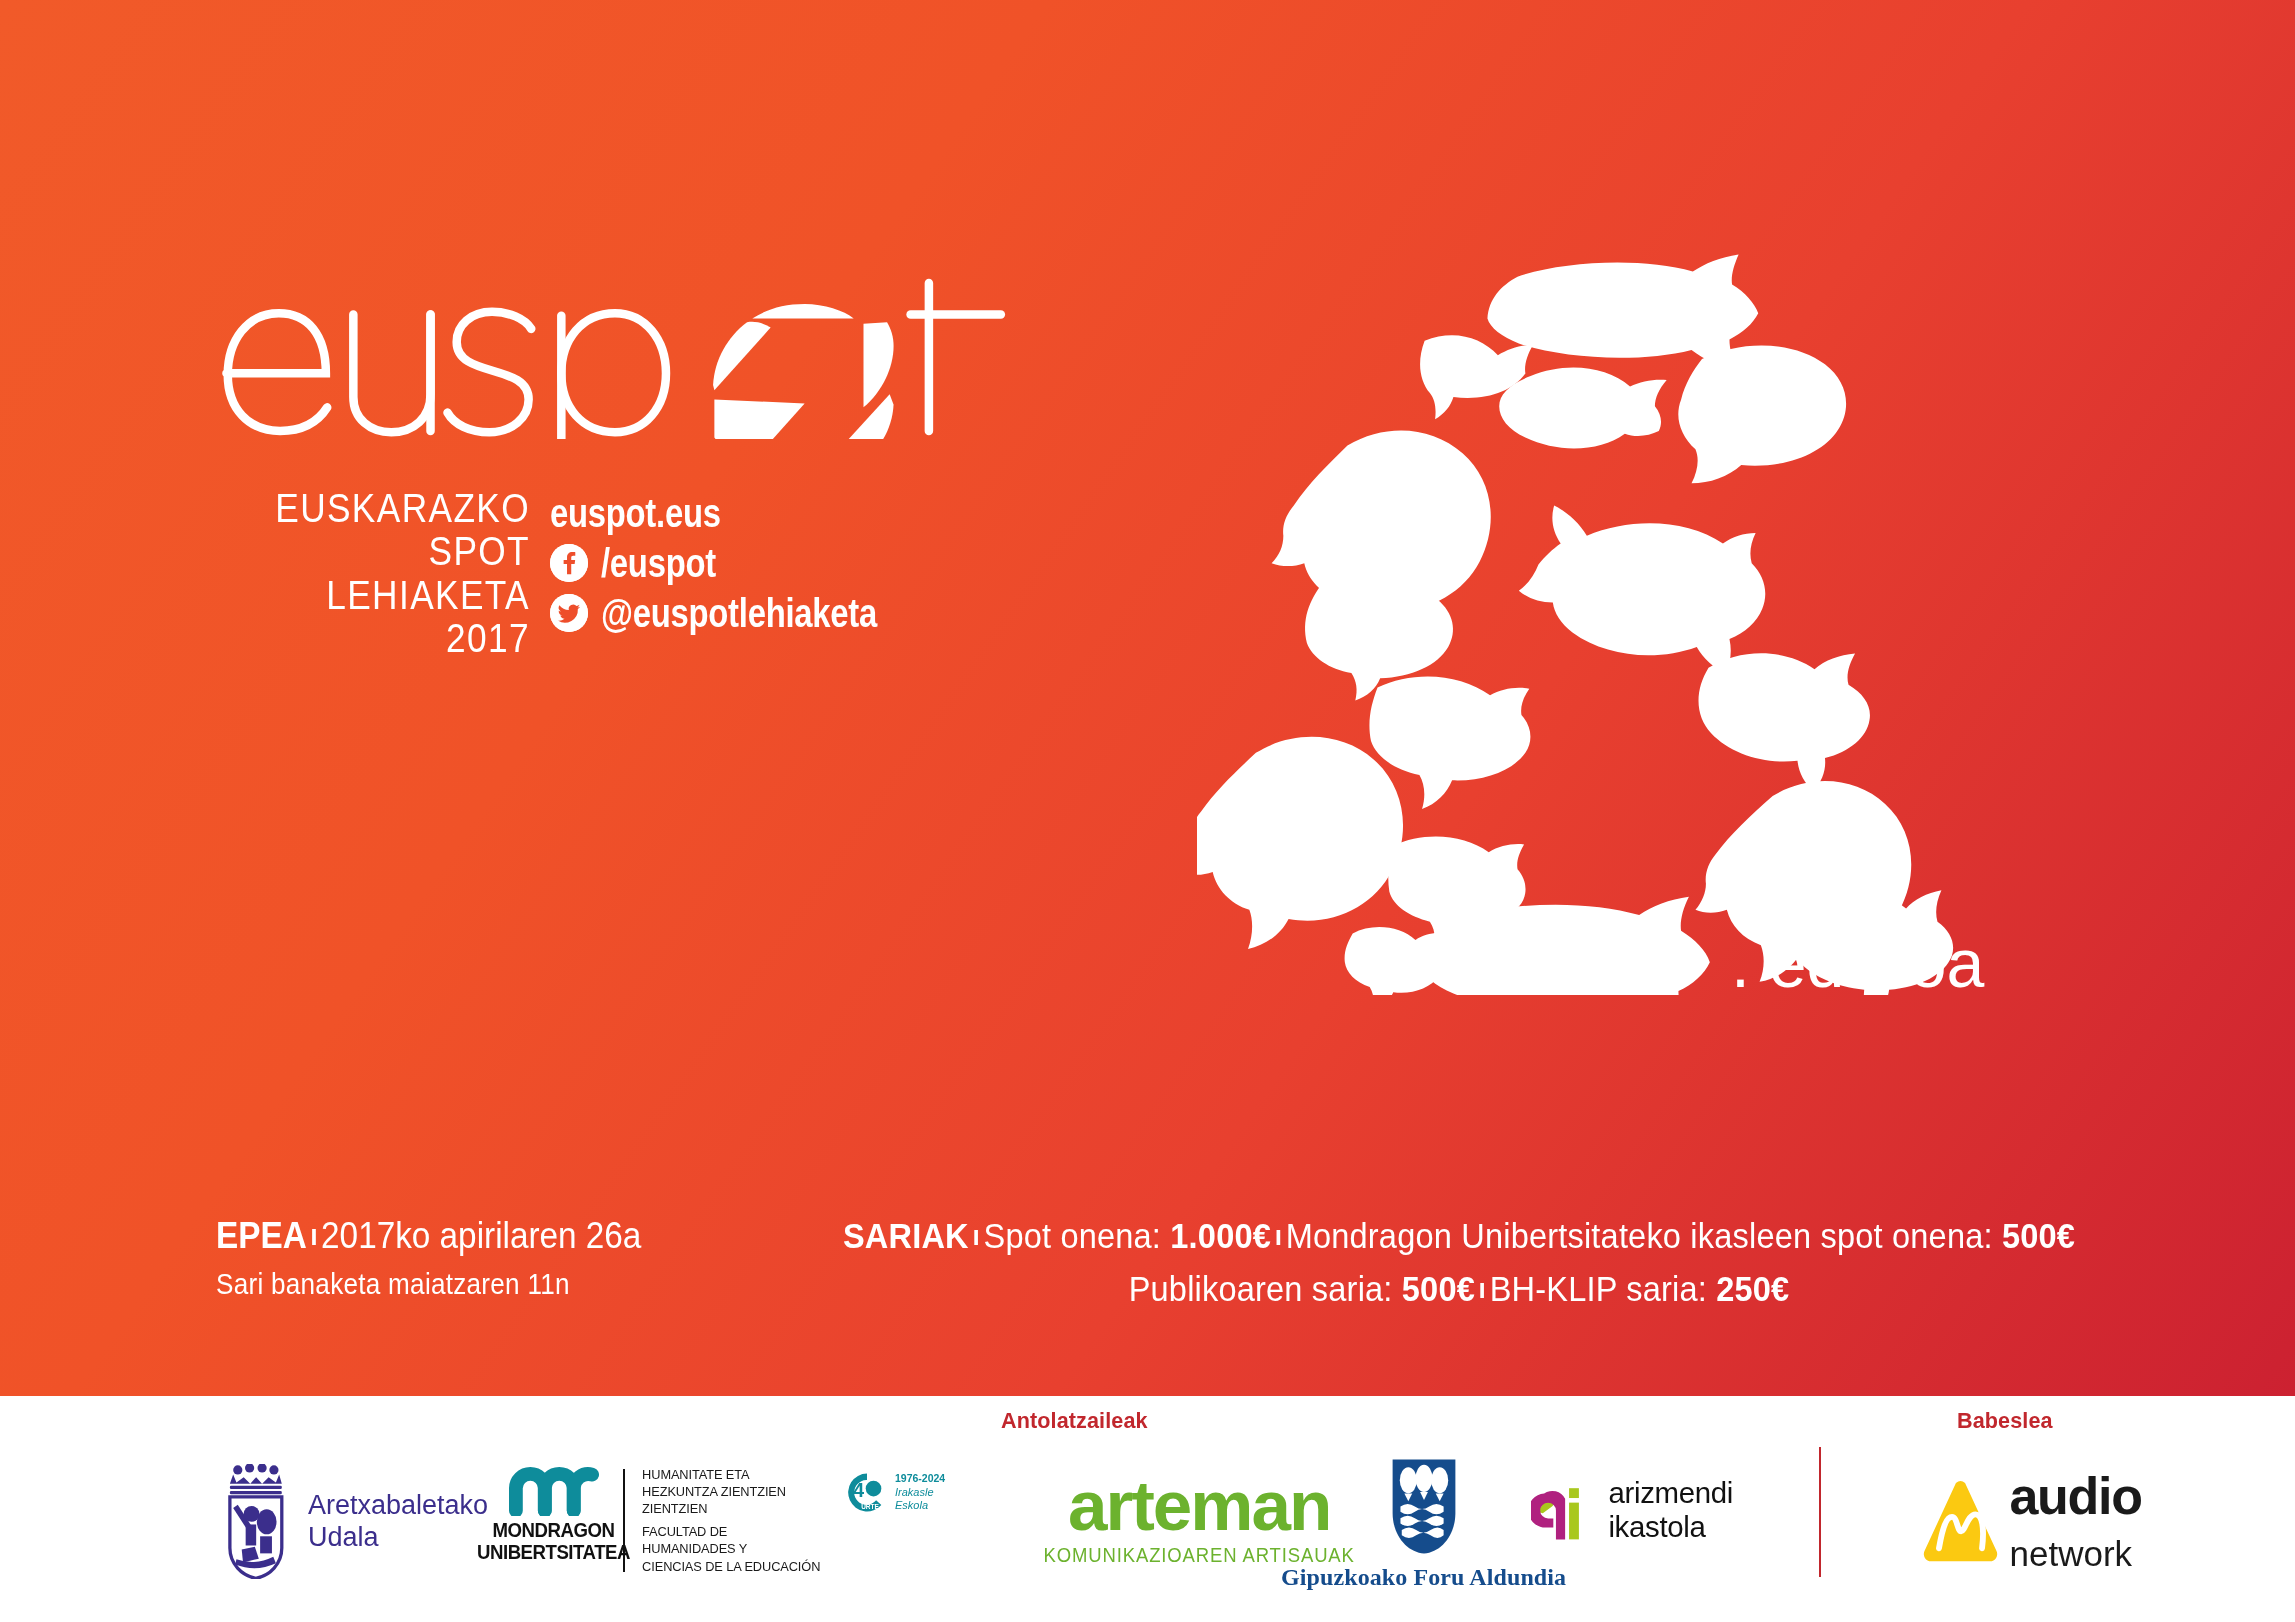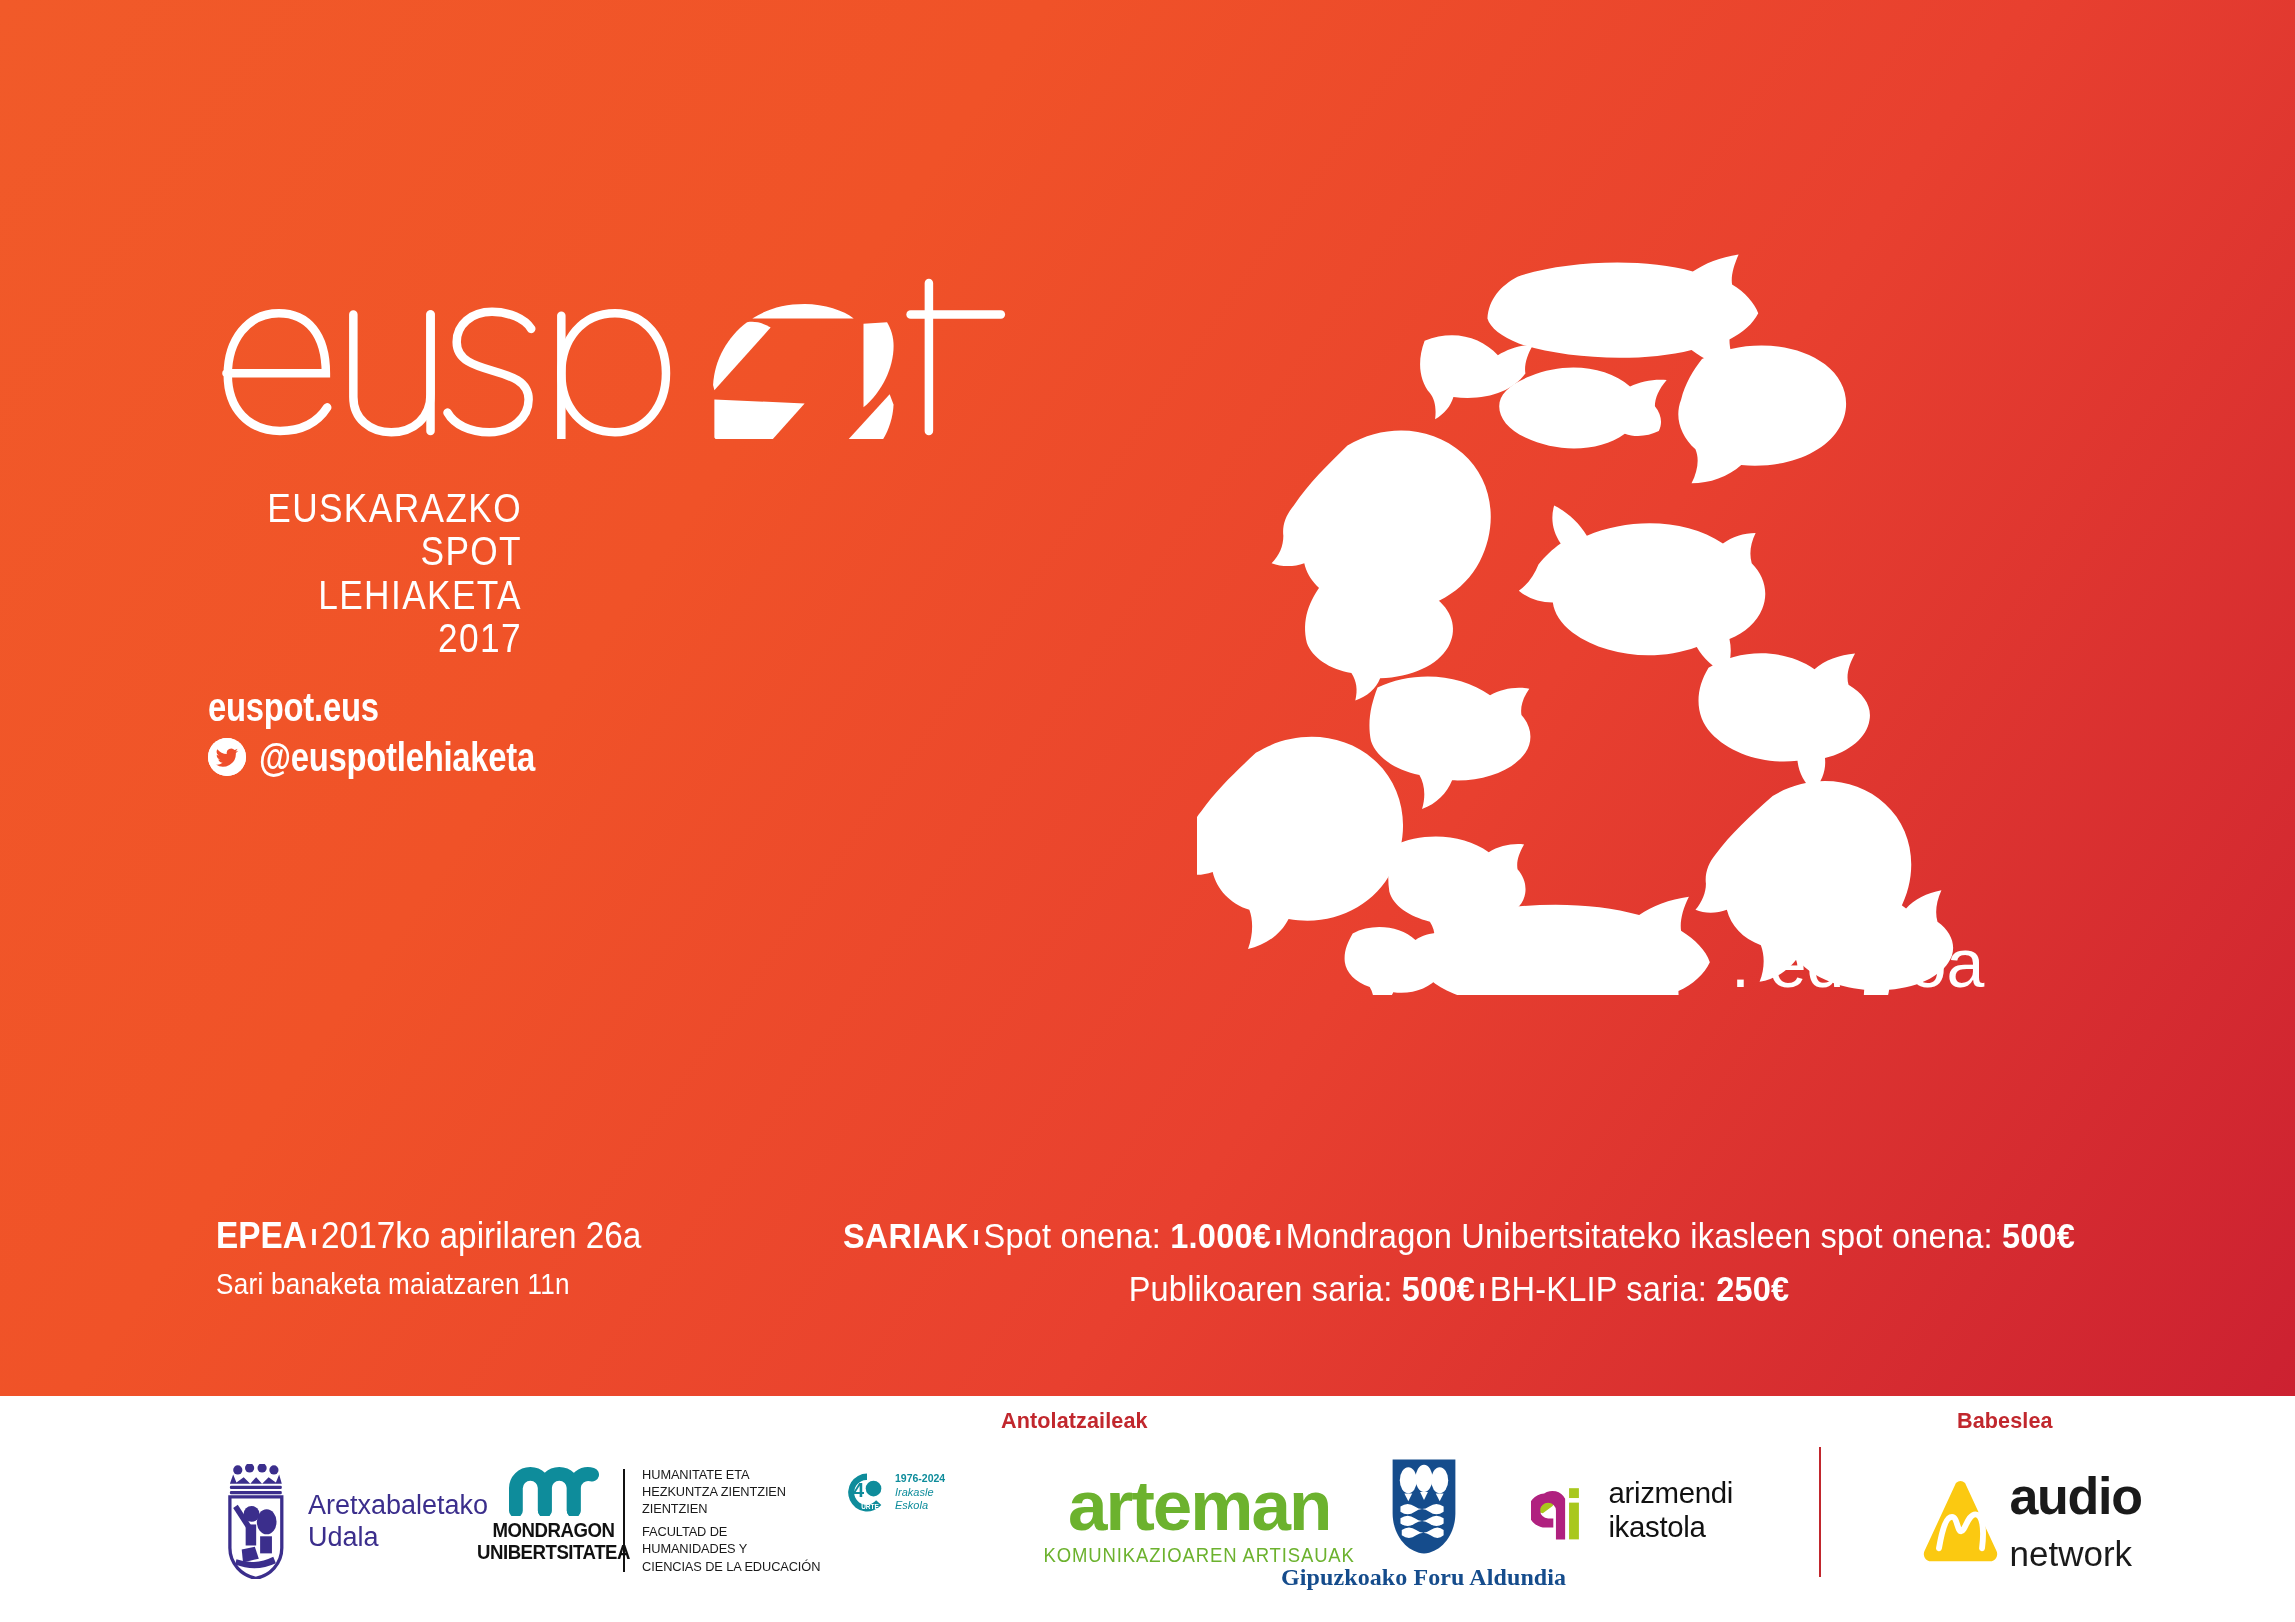--- a/index.html
+++ b/index.html
@@ -37,27 +37,26 @@
   .logo-word {
     position: relative;
     height: 164px;
     width: 811px;
   }
   .logo-svg { display: block; }
 
   
   .meta-row {
     position: absolute;
-    left: 208px;
+    left: 216px;
     top: 487px;
     width: 838px;
     display: flex;
     align-items: flex-start;
     gap: 19.6px;
-    flex-direction: column;
   }
   .meta-left {
     width: 314px;
     text-align: right;
     font-weight: 300;
     font-size: 41px;
     line-height: 1.06;
     letter-spacing: 1.6px;
     color: #ffffff;
     font-stretch: condensed;
@@ -306,20 +305,29 @@
       <div class="meta-left">
         <div>EUSKARAZKO</div>
         <div>SPOT</div>
         <div>LEHIAKETA</div>
         <div>2017</div>
       </div>
 
       <div class="meta-right">
         <div class="meta-line">
           <span class="txt">euspot.eus</span>
+        </div>
+        <div class="meta-line">
+          <span class="socbadge">
+            <svg width="38" height="38" viewBox="0 0 58 58">
+                <circle cx="29" cy="29" r="29" fill="#fff"></circle>
+                <path d="M32.4 46V30.6h5.2l.8-6h-6v-3.8c0-1.7.5-2.9 3-2.9h3.2v-5.4c-.6-.1-2.5-.2-4.7-.2-4.7 0-7.9 2.9-7.9 8.1v4.2h-5.2v6h5.2V46h6.4z" fill="#EE4E2B"></path>
+              </svg>
+          </span>
+          <span class="txt">/euspot</span>
         </div>
         <div class="meta-line">
           <span class="socbadge">
             <svg width="38" height="38" viewBox="0 0 58 58">
                 <circle cx="29" cy="29" r="29" fill="#fff"></circle>
                 <path d="M46 19.3c-1.2.6-2.6 1-4 1.2 1.4-.9 2.5-2.3 3-4-1.3.8-2.8 1.4-4.4 1.7a7 7 0 0 0-11.9 6.4 19.8 19.8 0 0 1-14.4-7.3 7 7 0 0 0 2.2 9.3c-1.1 0-2.2-.4-3.2-.9v.1a7 7 0 0 0 5.6 6.9c-1 .2-2.1.3-3.2.1a7 7 0 0 0 6.5 4.9A14 14 0 0 1 12 40.6a19.8 19.8 0 0 0 30.5-17.7c1.4-1 2.6-2.2 3.5-3.6z" fill="#EE4E2B"></path>
               </svg>
           </span>
           <span class="txt">@euspotlehiaketa</span>
         </div>

